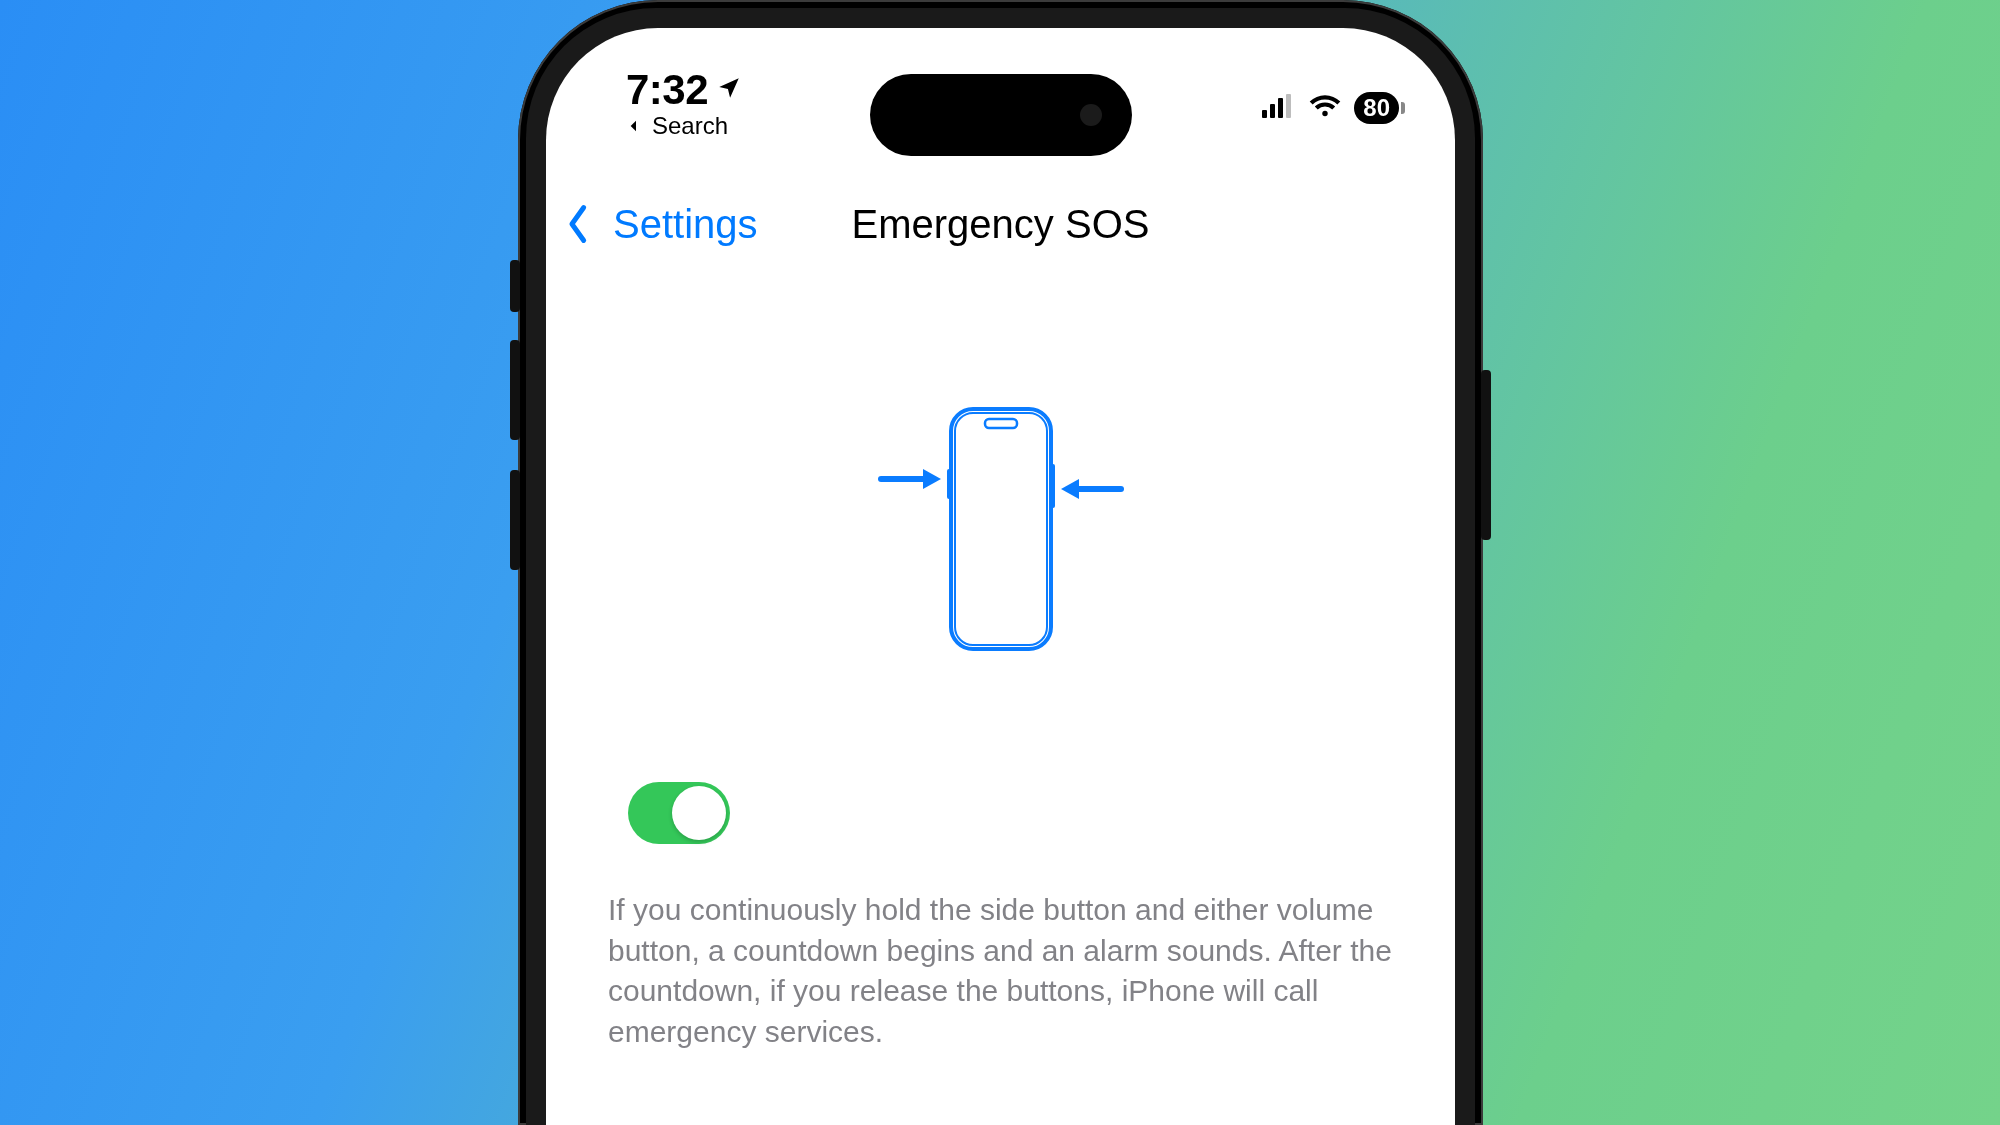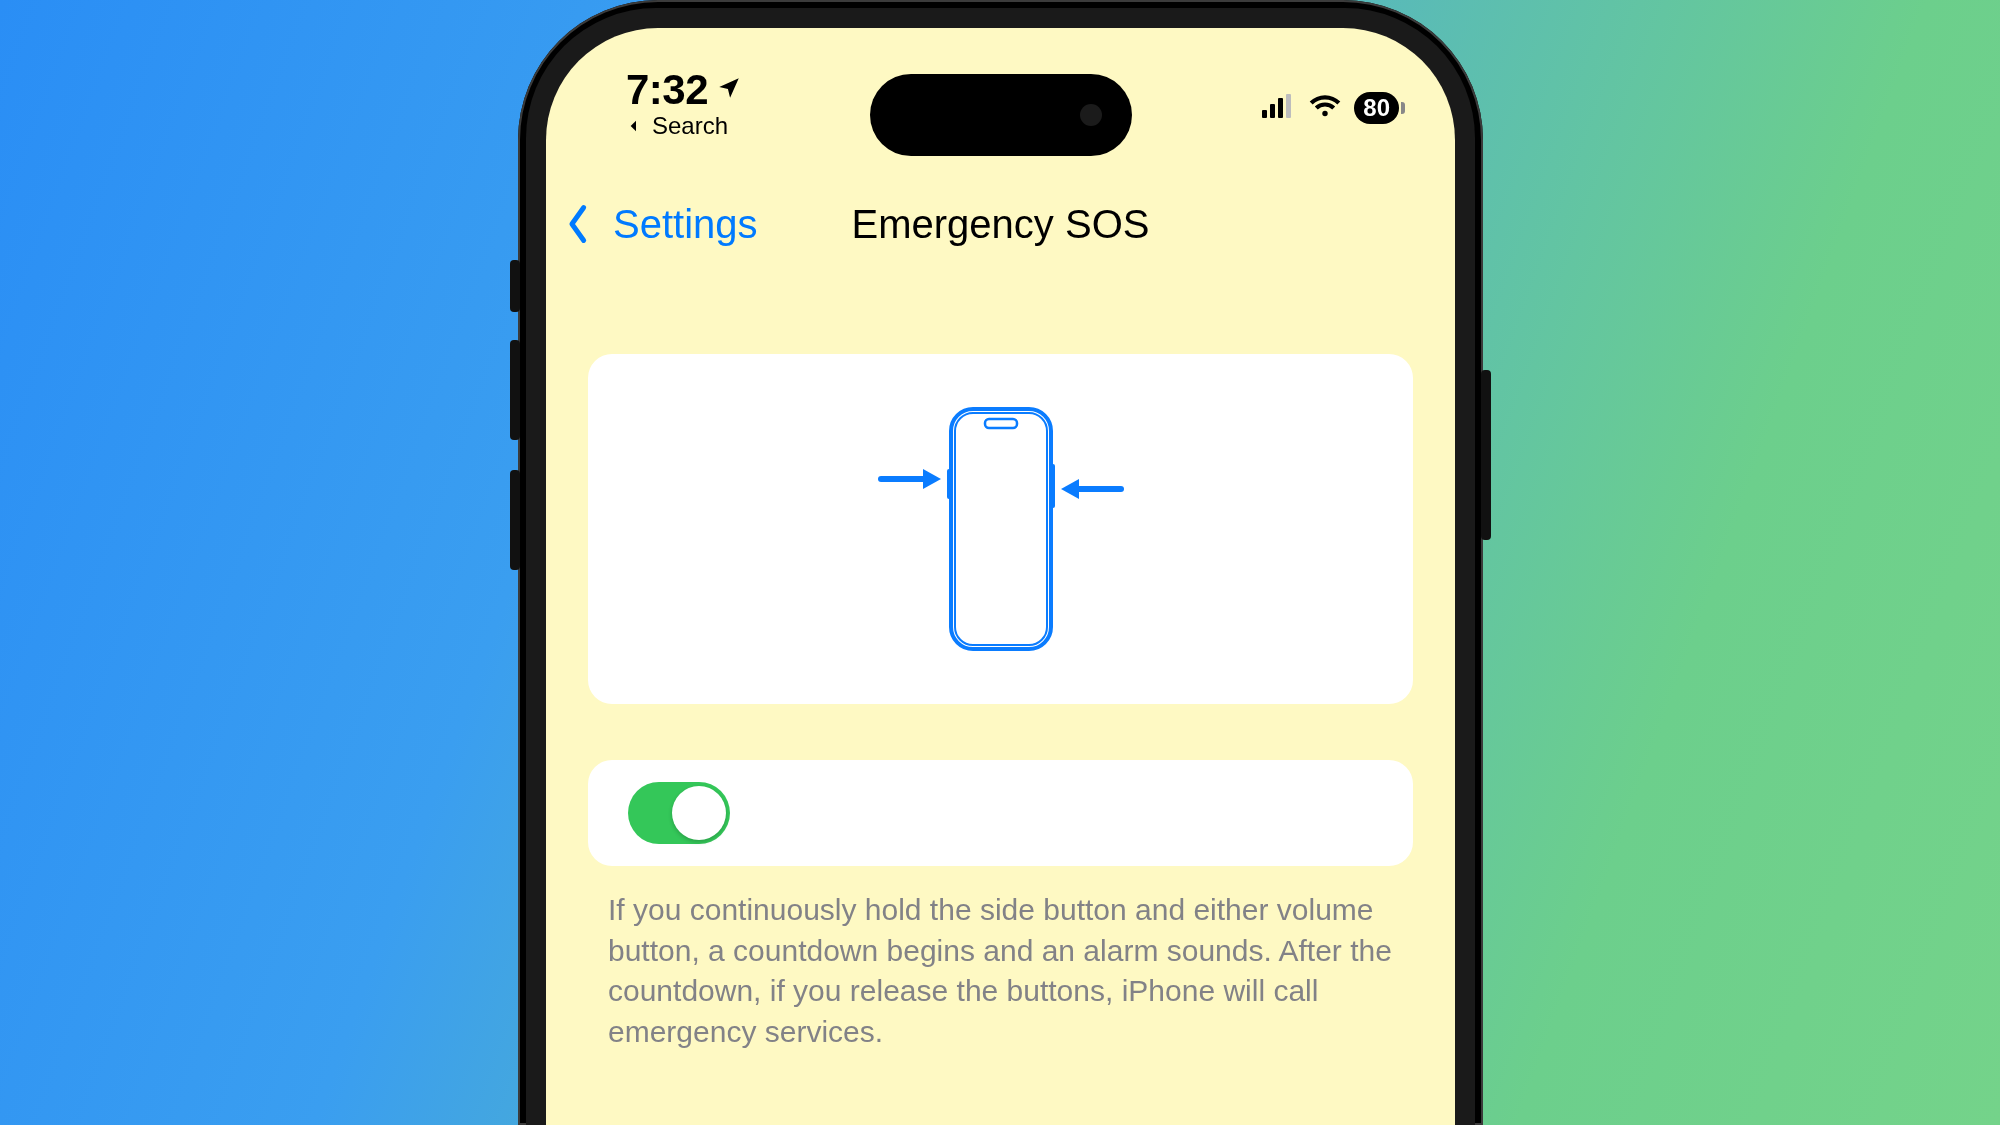--- a/index.html
+++ b/index.html
@@ -28,21 +28,21 @@
   }
   .phone-rim {
     position: absolute;
     left: 8px; right: 8px; top: 8px; bottom: 0;
     border-radius: 130px 130px 0 0;
     background: #1a1a1a;
   }
   .screen {
     position: absolute;
     left: 28px; right: 28px; top: 28px; bottom: 0;
-    background: #fef9c3;
+    background: #ffffff;
     border-radius: 112px 112px 0 0;
     overflow: hidden;
   }
   
   .side-btn { position: absolute; background: #111; border-radius: 4px; }
   .vol-up   { left: -8px; top: 340px; width: 10px; height: 100px; }
   .vol-down { left: -8px; top: 470px; width: 10px; height: 100px; }
   .silence  { left: -8px; top: 260px; width: 10px; height: 52px; }
   .power    { right: -8px; top: 370px; width: 10px; height: 170px; }
 

